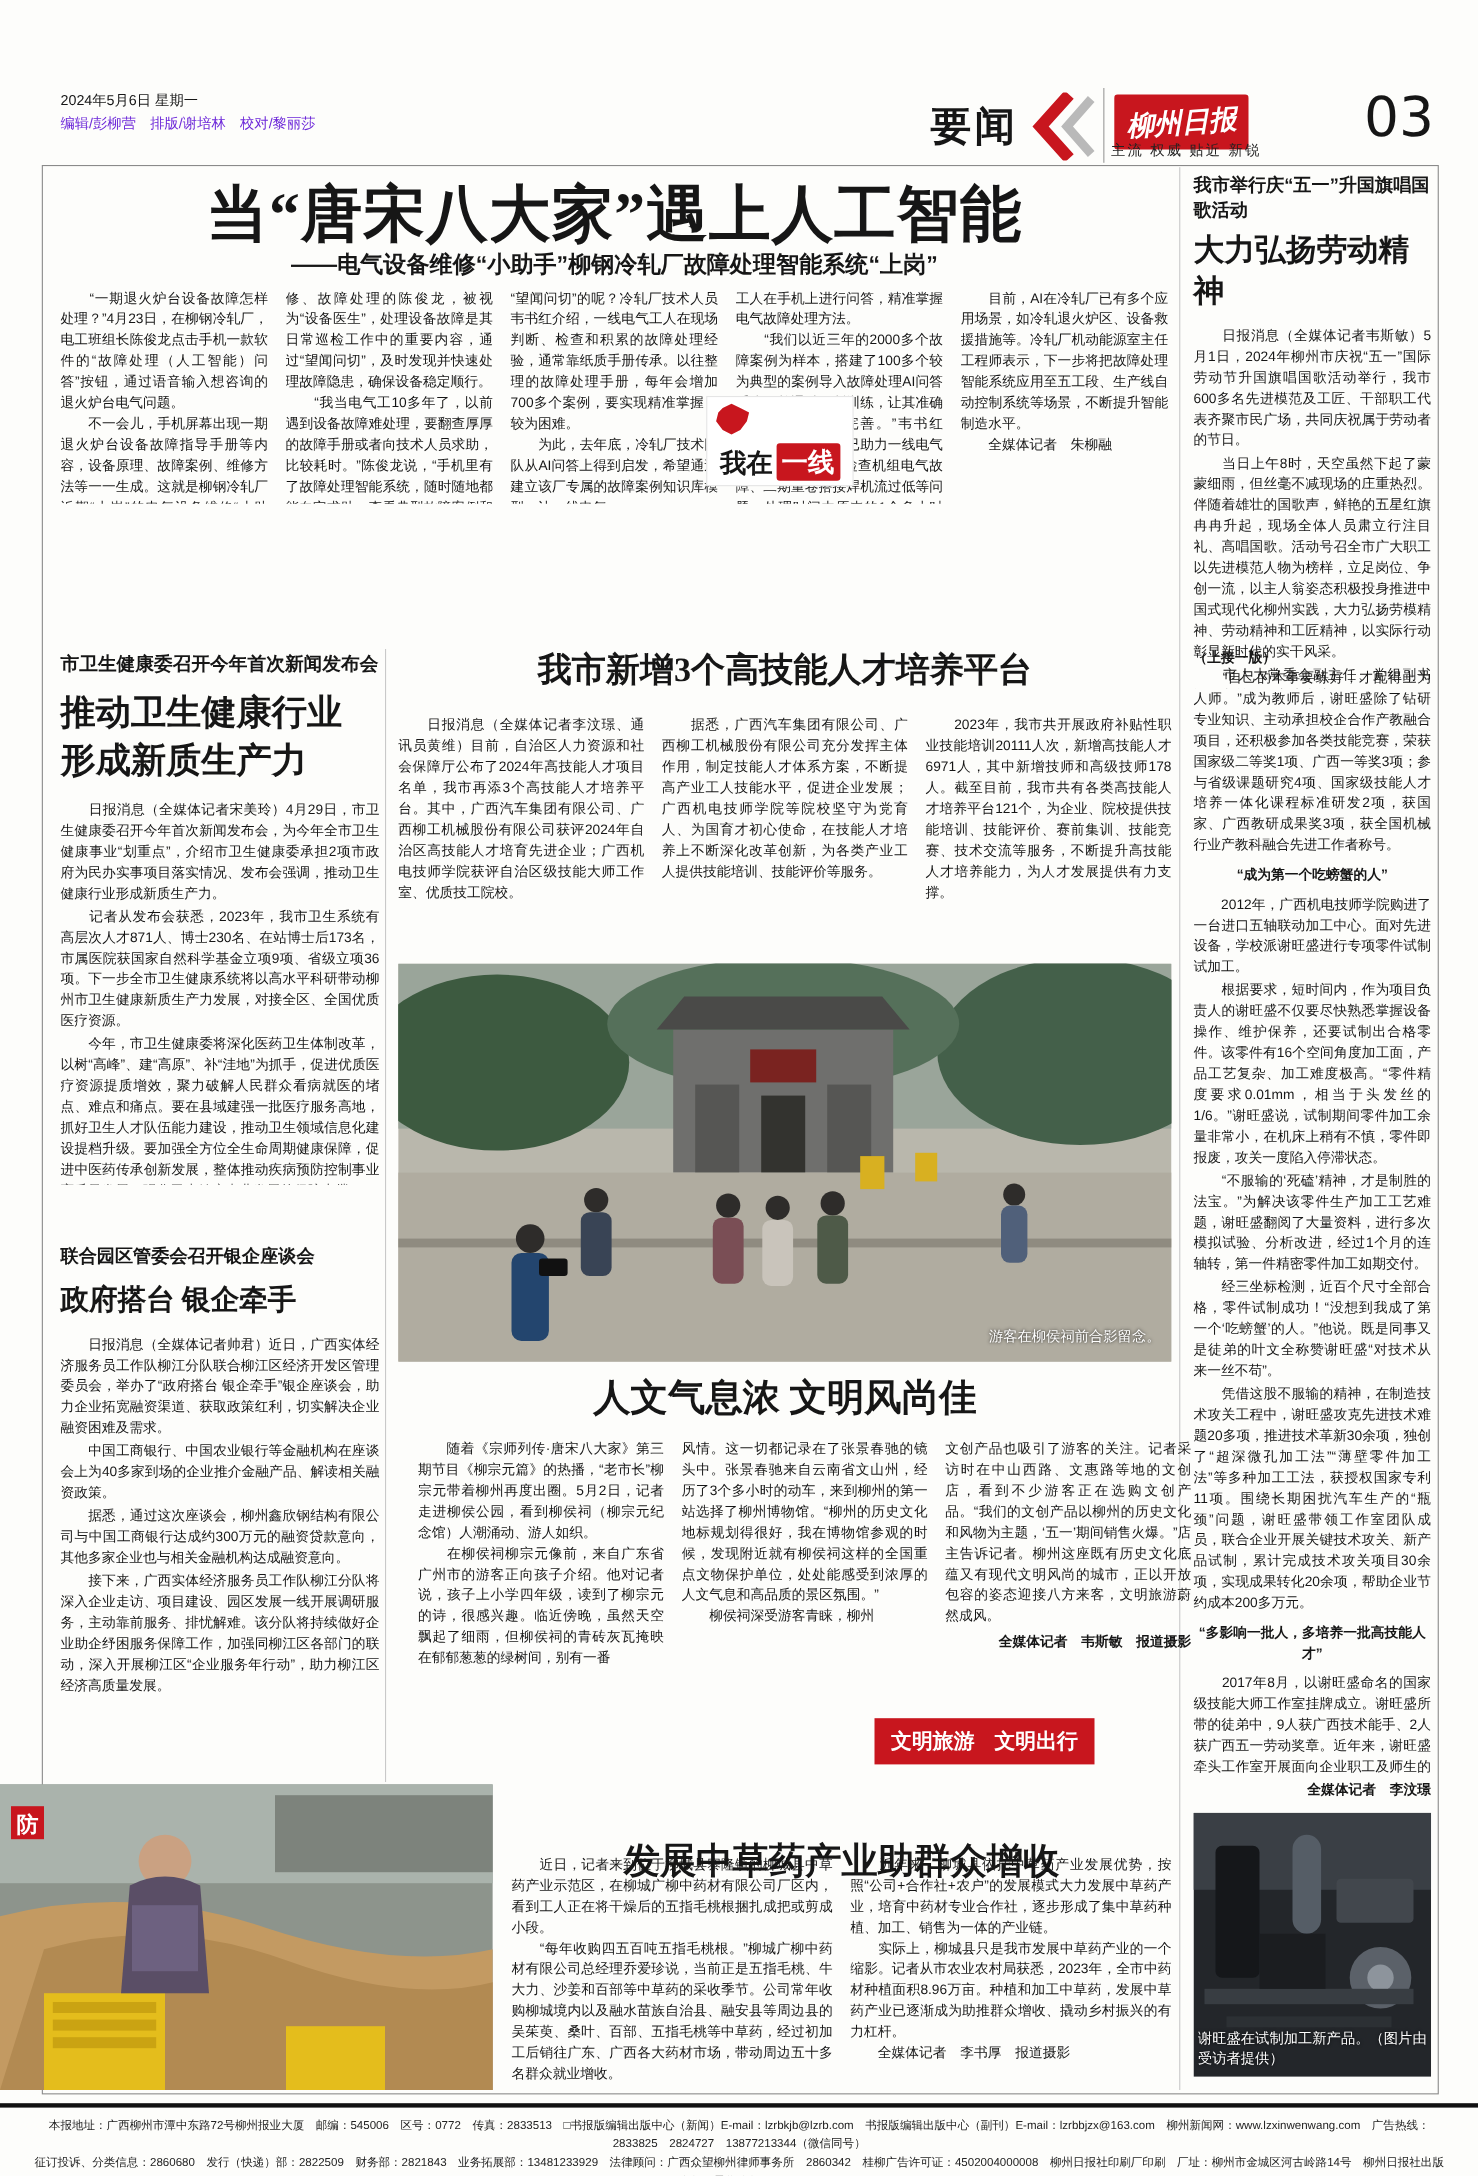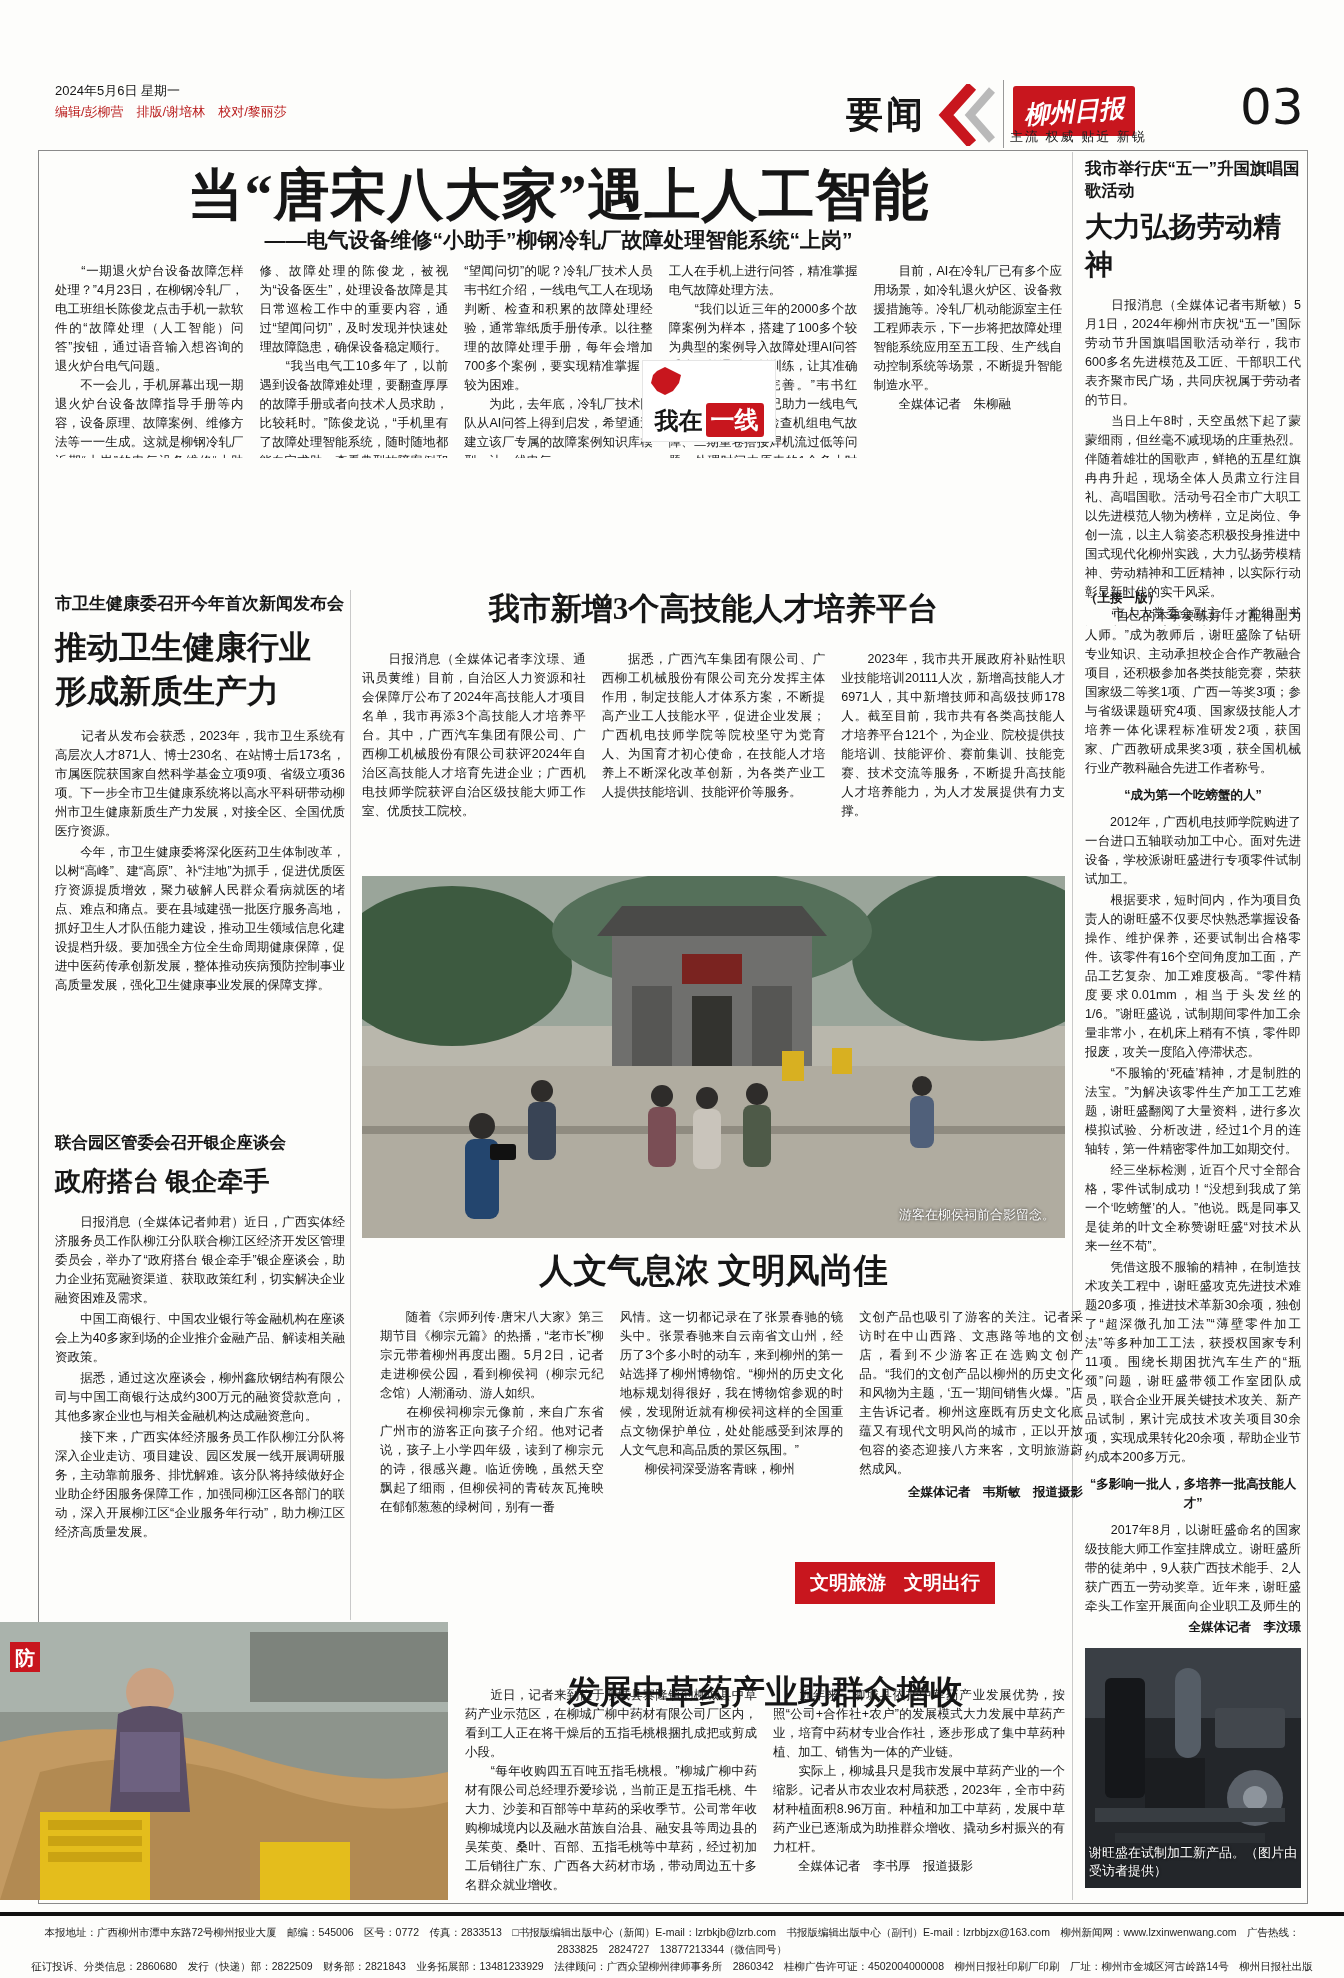--- a/index.html
+++ b/index.html
@@ -17,21 +17,21 @@
   .caption-on-photo{position:absolute;color:#fff;font-size:13px;text-shadow:0 0 3px rgba(0,0,0,.9);}
   .vrule{position:absolute;width:1px;background:#c9c9c9;}
   .redbar{background:#c8161e;color:#fff;font-weight:bold;}
   .byline{text-align:right;font-weight:bold;}
 </style>
 </head>
 <body>
 
 <div class="abs" style="left:55px;top:80px;font-size:13px;line-height:21px;">
   <div>2024年5月6日  星期一</div>
-  <div style="color:#b91c1c;">编辑/彭柳营　排版/谢培林　校对/黎丽莎</div>
+  <div style="color:#6d28d9;">编辑/彭柳营　排版/谢培林　校对/黎丽莎</div>
 </div>
 
 <div class="abs" style="left:846px;top:90px;font-size:37px;font-weight:bold;letter-spacing:3px;">要闻</div>
 
 <svg class="abs" style="left:938px;top:84px;" width="58" height="62" viewBox="0 0 58 62">
   <polyline points="34,2 8,31 34,60" fill="none" stroke="#c8161e" stroke-width="11"></polyline>
   <polyline points="54,6 32,31 54,56" fill="none" stroke="#b9b9b9" stroke-width="8"></polyline>
 </svg>
 
 <div class="abs" style="left:1003px;top:80px;width:1px;height:68px;background:#999;"></div>
@@ -117,20 +117,21 @@
 
 <div class="vrule" style="left:350px;top:590px;height:1030px;"></div>
 
 <div class="abs" style="left:55px;top:592px;width:290px;">
   <div class="kicker" style="font-size:17px;">市卫生健康委召开今年首次新闻发布会</div>
   <div class="serifhead" style="font-size:32px;line-height:44px;margin-top:10px;">
     <div>推动卫生健康行业</div>
     <div>形成新质生产力</div>
   </div>
   <div class="bodytext just" style="margin-top:14px;height:350px;">
+    <p>　　日报消息（全媒体记者宋美玲）4月29日，市卫生健康委召开今年首次新闻发布会，为今年全市卫生健康事业“划重点”，介绍市卫生健康委承担2项市政府为民办实事项目落实情况、发布会强调，推动卫生健康行业形成新质生产力。</p>
     <p>　　记者从发布会获悉，2023年，我市卫生系统有高层次人才871人、博士230名、在站博士后173名，市属医院获国家自然科学基金立项9项、省级立项36项。下一步全市卫生健康系统将以高水平科研带动柳州市卫生健康新质生产力发展，对接全区、全国优质医疗资源。</p>
     <p>　　今年，市卫生健康委将深化医药卫生体制改革，以树“高峰”、建“高原”、补“洼地”为抓手，促进优质医疗资源提质增效，聚力破解人民群众看病就医的堵点、难点和痛点。要在县域建强一批医疗服务高地，抓好卫生人才队伍能力建设，推动卫生领域信息化建设提档升级。要加强全方位全生命周期健康保障，促进中医药传承创新发展，整体推动疾病预防控制事业高质量发展，强化卫生健康事业发展的保障支撑。</p>
 
   </div>
 </div>
 
 <div class="abs" style="left:55px;top:1130px;width:290px;">
   <div class="kicker" style="font-size:16.5px;line-height:24px;">
     <div>联合园区管委会召开银企座谈会</div>
   </div>

